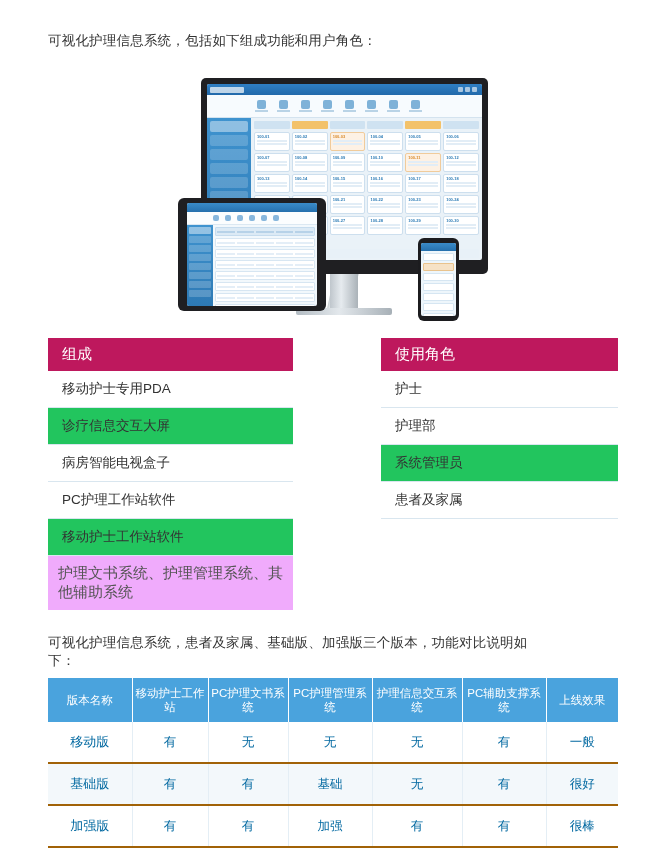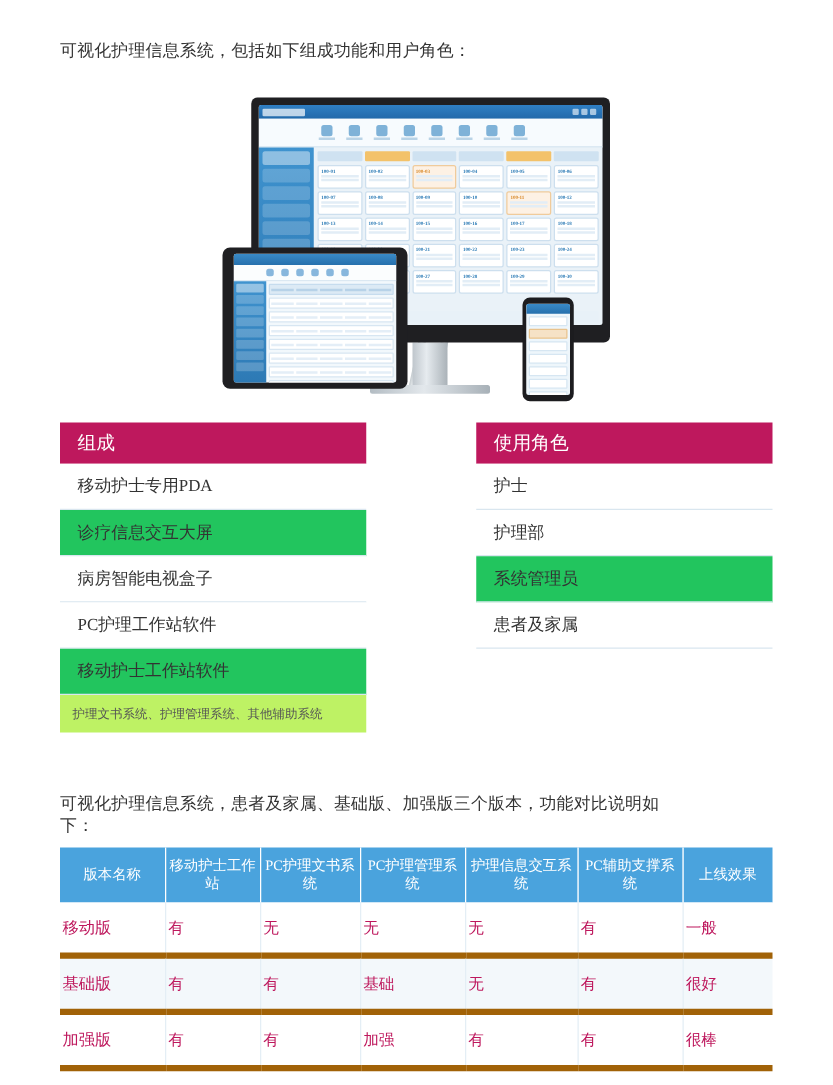--- a/index.html
+++ b/index.html
@@ -12,21 +12,20 @@
     height: 868px;
     font-family: "Liberation Sans", sans-serif;
     color: #333;
     position: relative;
     overflow: hidden;
   }
   .page {
     position: relative;
     width: 536px;
     height: 868px;
-    font-family: Liberation Serif, serif;
   }
   .intro-text {
     position: absolute;
     left: 48px;
     top: 32px;
     font-size: 13.5px;
     color: #333;
     letter-spacing: 0.2px;
   }
   .intro-text-2 {
@@ -279,24 +278,24 @@
   }
   .col-row {
     border-bottom: 1px solid #d9e6ef;
     font-size: 13.5px;
     padding: 9px 14px;
     color: #333;
     background: #ffffff;
   }
   .col-row.alt { background: #22c55e; }
   .col-row.small {
-    font-size: 10px;
+    font-size: 15px;
     color: #555;
     padding: 8px 10px;
-    background: #bef264;
+    background: #f0abfc;
     border-bottom: none;
   }
 
   
   .cmp {
     position: absolute;
     left: 48px;
     top: 678px;
     width: 570px;
     border-collapse: collapse;
@@ -307,24 +306,25 @@
     color: #fff;
     font-size: 11.5px;
     font-weight: normal;
     padding: 8px 2px;
     border-right: 1px solid #ffffff;
     line-height: 14px;
   }
   .cmp th:last-child { border-right: none; }
   .cmp td {
     font-size: 12.5px;
+    text-align: center;
     padding: 11px 2px;
-    border-bottom: 5px solid #a16207;
+    border-bottom: 2px solid #a16207;
     border-right: 1px solid #e4eef5;
-    color: #be185d;
+    color: #0369a1;
     background: #ffffff;
   }
   .cmp tr.alt td { background: #f3f8fb; }
   .cmp td:last-child { border-right: none; }
   .cmp td.first { font-size: 13px; }
 </style>
 </head>
 <body>
 
 <div class="page">

